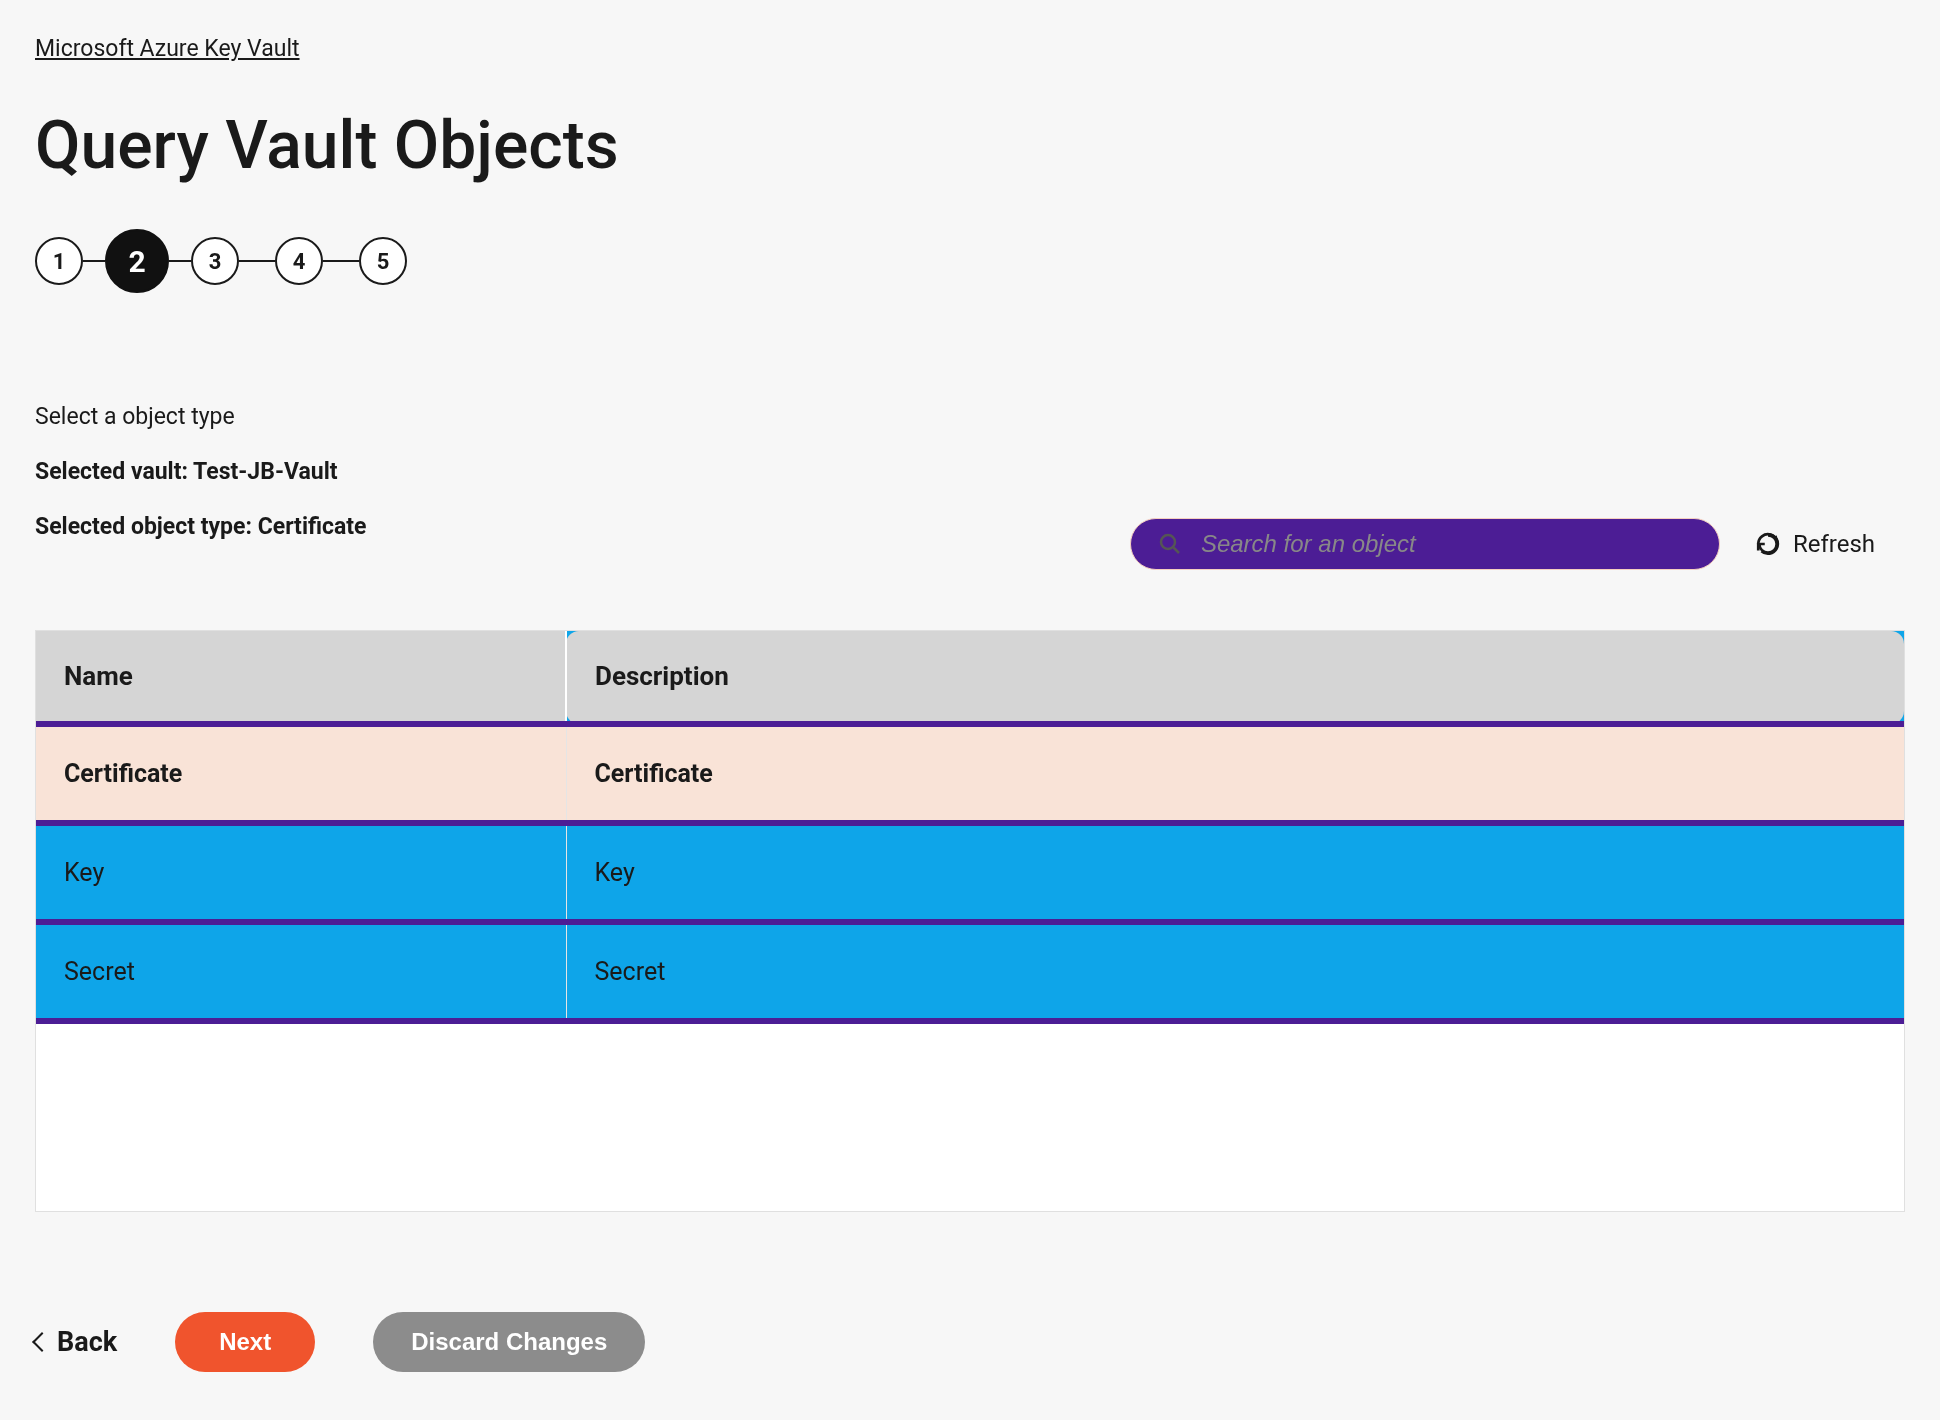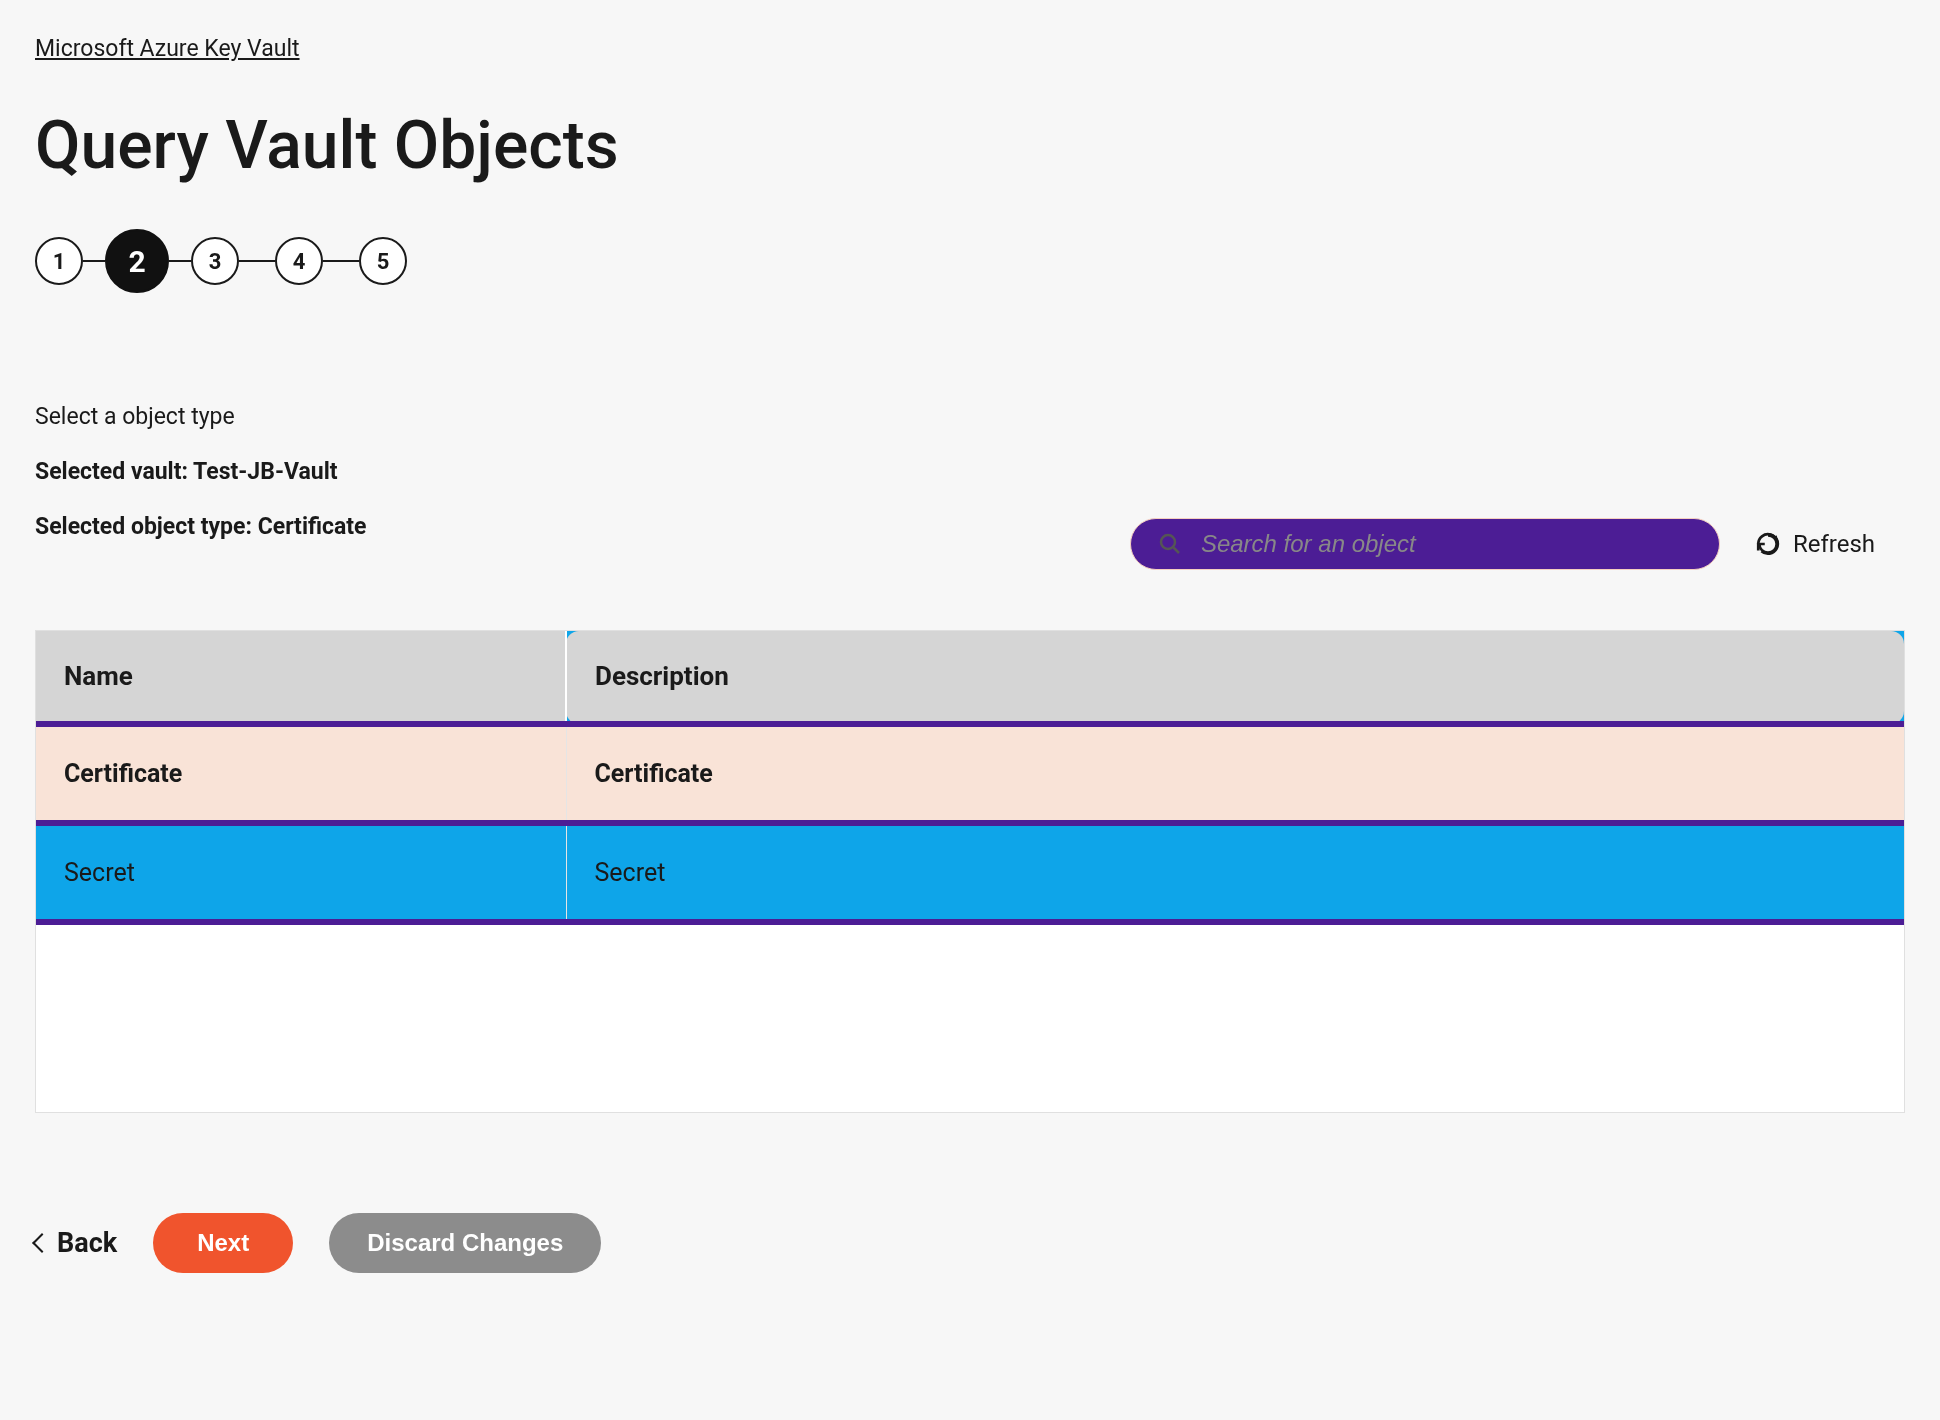--- a/index.html
+++ b/index.html
@@ -162,21 +162,21 @@
       background: #fff;
       border-top: 1px solid #e5e5e5;
     }
     .col-name {
       width: 530px;
       border-right: 1px solid #e5e5e5;
     }
     .footer-buttons {
       display: flex;
       align-items: center;
-      gap: 36px;
+      gap: 58px;
       margin-top: 30px;
     }
     .back-btn {
       display: flex;
       align-items: center;
       gap: 8px;
       cursor: pointer;
       font-size: 27px;
       font-weight: 700;
       color: #1a1a1a;
@@ -261,20 +261,24 @@
         <th class="col-name">Name</th>
         <th>Description</th>
       </tr>
     </thead>
     <tbody>
       <tr class="selected">
         <td class="col-name">Certificate</td>
         <td>Certificate</td>
       </tr>
       <tr>
+        <td class="col-name">Key</td>
+        <td>Key</td>
+      </tr>
+      <tr>
         <td class="col-name">Secret</td>
         <td>Secret</td>
       </tr>
       <tr>
         <td colspan="2" class="table-empty"></td>
       </tr>
     </tbody>
   </table>
 </div>
 

